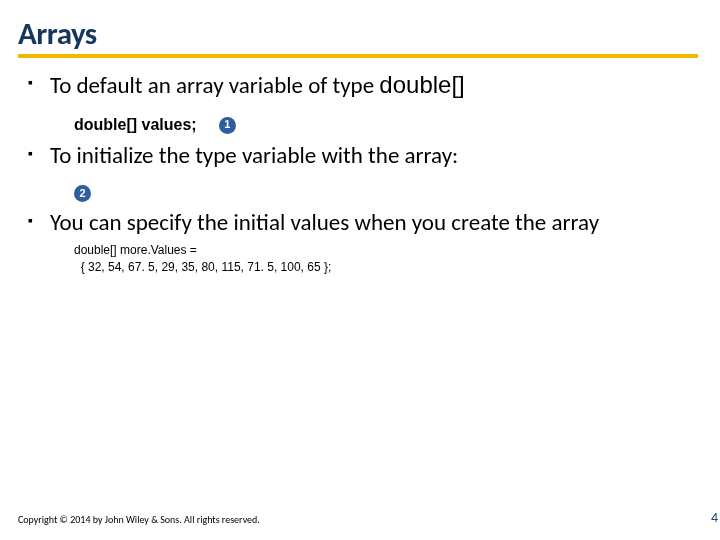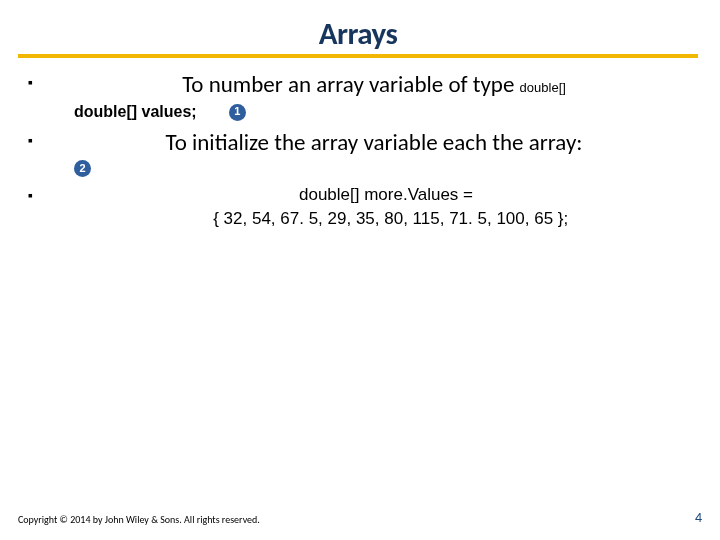--- a/index.html
+++ b/index.html
@@ -1,59 +1,60 @@
 <!DOCTYPE html>
 <html><head>
 <meta charset="utf-8">
 <style>
   * { margin: 0; padding: 0; box-sizing: border-box; }
   html, body { width: 720px; height: 540px; background: #fff; font-family: Calibri, "Segoe UI", Arial, sans-serif; color: #000; }
-  .slide { position: relative; width: 720px; height: 540px; padding: 14px 22px 0 18px; text-align: center; }
+  .slide { position: relative; width: 720px; height: 540px; padding: 14px 22px 0 18px; }
   .title { font-size: 31px; font-weight: 800; color: #17365D; letter-spacing: -0.5px; font-family: "Calibri", "Segoe UI", Arial, sans-serif; }
   .rule { height: 4px; background: #F2B800; margin-top: 2px; margin-bottom: 12px; }
   ul.bullets { list-style: none; padding-left: 8px; }
   ul.bullets > li { position: relative; padding-left: 24px; margin-bottom: 2px; }
   ul.bullets > li::before { content: "\25AA"; position: absolute; left: 2px; top: 4px; font-size: 14px; color: #000; }
   .body-text { font-size: 23px; line-height: 1.22; }
-  .code-inline { font-family: Arial, sans-serif; font-size: 13px; }
-  .code-line { font-family: Arial, sans-serif; font-size: 16px; font-weight: 600; padding-left: 24px; margin-top: 4px; margin-bottom: 6px; line-height: 1.25; display: flex; align-items: center; gap: 32px; }
-  .code-block { font-family: Arial, sans-serif; font-size: 17px; padding-left: 24px; margin-top: 6px; line-height: 1.4; }
+  .code-inline { font-family: Arial, sans-serif; font-size: 24px; }
+  .code-line { font-family: Arial, sans-serif; font-size: 16px; font-weight: 600; padding-left: 24px; margin-top: 16px; margin-bottom: 6px; line-height: 1.25; display: flex; align-items: center; gap: 22px; }
+  .code-block { font-family: Arial, sans-serif; font-size: 12px; padding-left: 24px; margin-top: 6px; line-height: 1.4; }
   .callout { display: inline-flex; width: 17px; height: 17px; border-radius: 50%; background: #2E5E9E; color: #fff; font-size: 11px; font-weight: 700; align-items: center; justify-content: center; font-family: Arial, sans-serif; flex-shrink: 0; }
-  .footer { position: absolute; bottom: 14px; left: 18px; right: 18px; display: flex; justify-content: space-between; align-items: flex-end; font-size: 10px; color: #000; }
+  .footer { position: absolute; bottom: 14px; left: 18px; right: 2px; display: flex; justify-content: space-between; align-items: flex-end; font-size: 10px; color: #000; }
   .pgnum { font-size: 14px; color: #1F497D; }
 </style>
 </head>
 <body>
 
 <div class="slide">
 
   <div class="title">Arrays</div>
   <div class="rule"></div>
 
   <ul class="bullets">
 
     <li>
       <span class="body-text">
-        <span>To number an array variable of type </span><span class="code-inline">double[]</span>
+        <span>To default an array variable of type </span><span class="code-inline">double[]</span>
       </span>
       <div class="code-line">
         <span>double[] values;</span>
         <span class="callout">1</span>
       </div>
     </li>
 
     <li>
-      <span class="body-text">To initialize the array variable each the array:</span>
+      <span class="body-text">To initialize the type variable with the array:</span>
       <div class="code-line">
         <span class="callout">2</span>
       </div>
     </li>
 
 
     <li>
+      <span class="body-text">You can specify the initial values when you create the array</span>
       <div class="code-block">
         <div>double[] more.Values =</div>
         <div style="white-space: pre;">  { 32, 54, 67. 5, 29, 35, 80, 115, 71. 5, 100, 65 };</div>
       </div>
     </li>
 
   </ul>
 
   <div class="footer">
     <span>Copyright © 2014 by John Wiley &amp; Sons. All rights reserved.</span>

